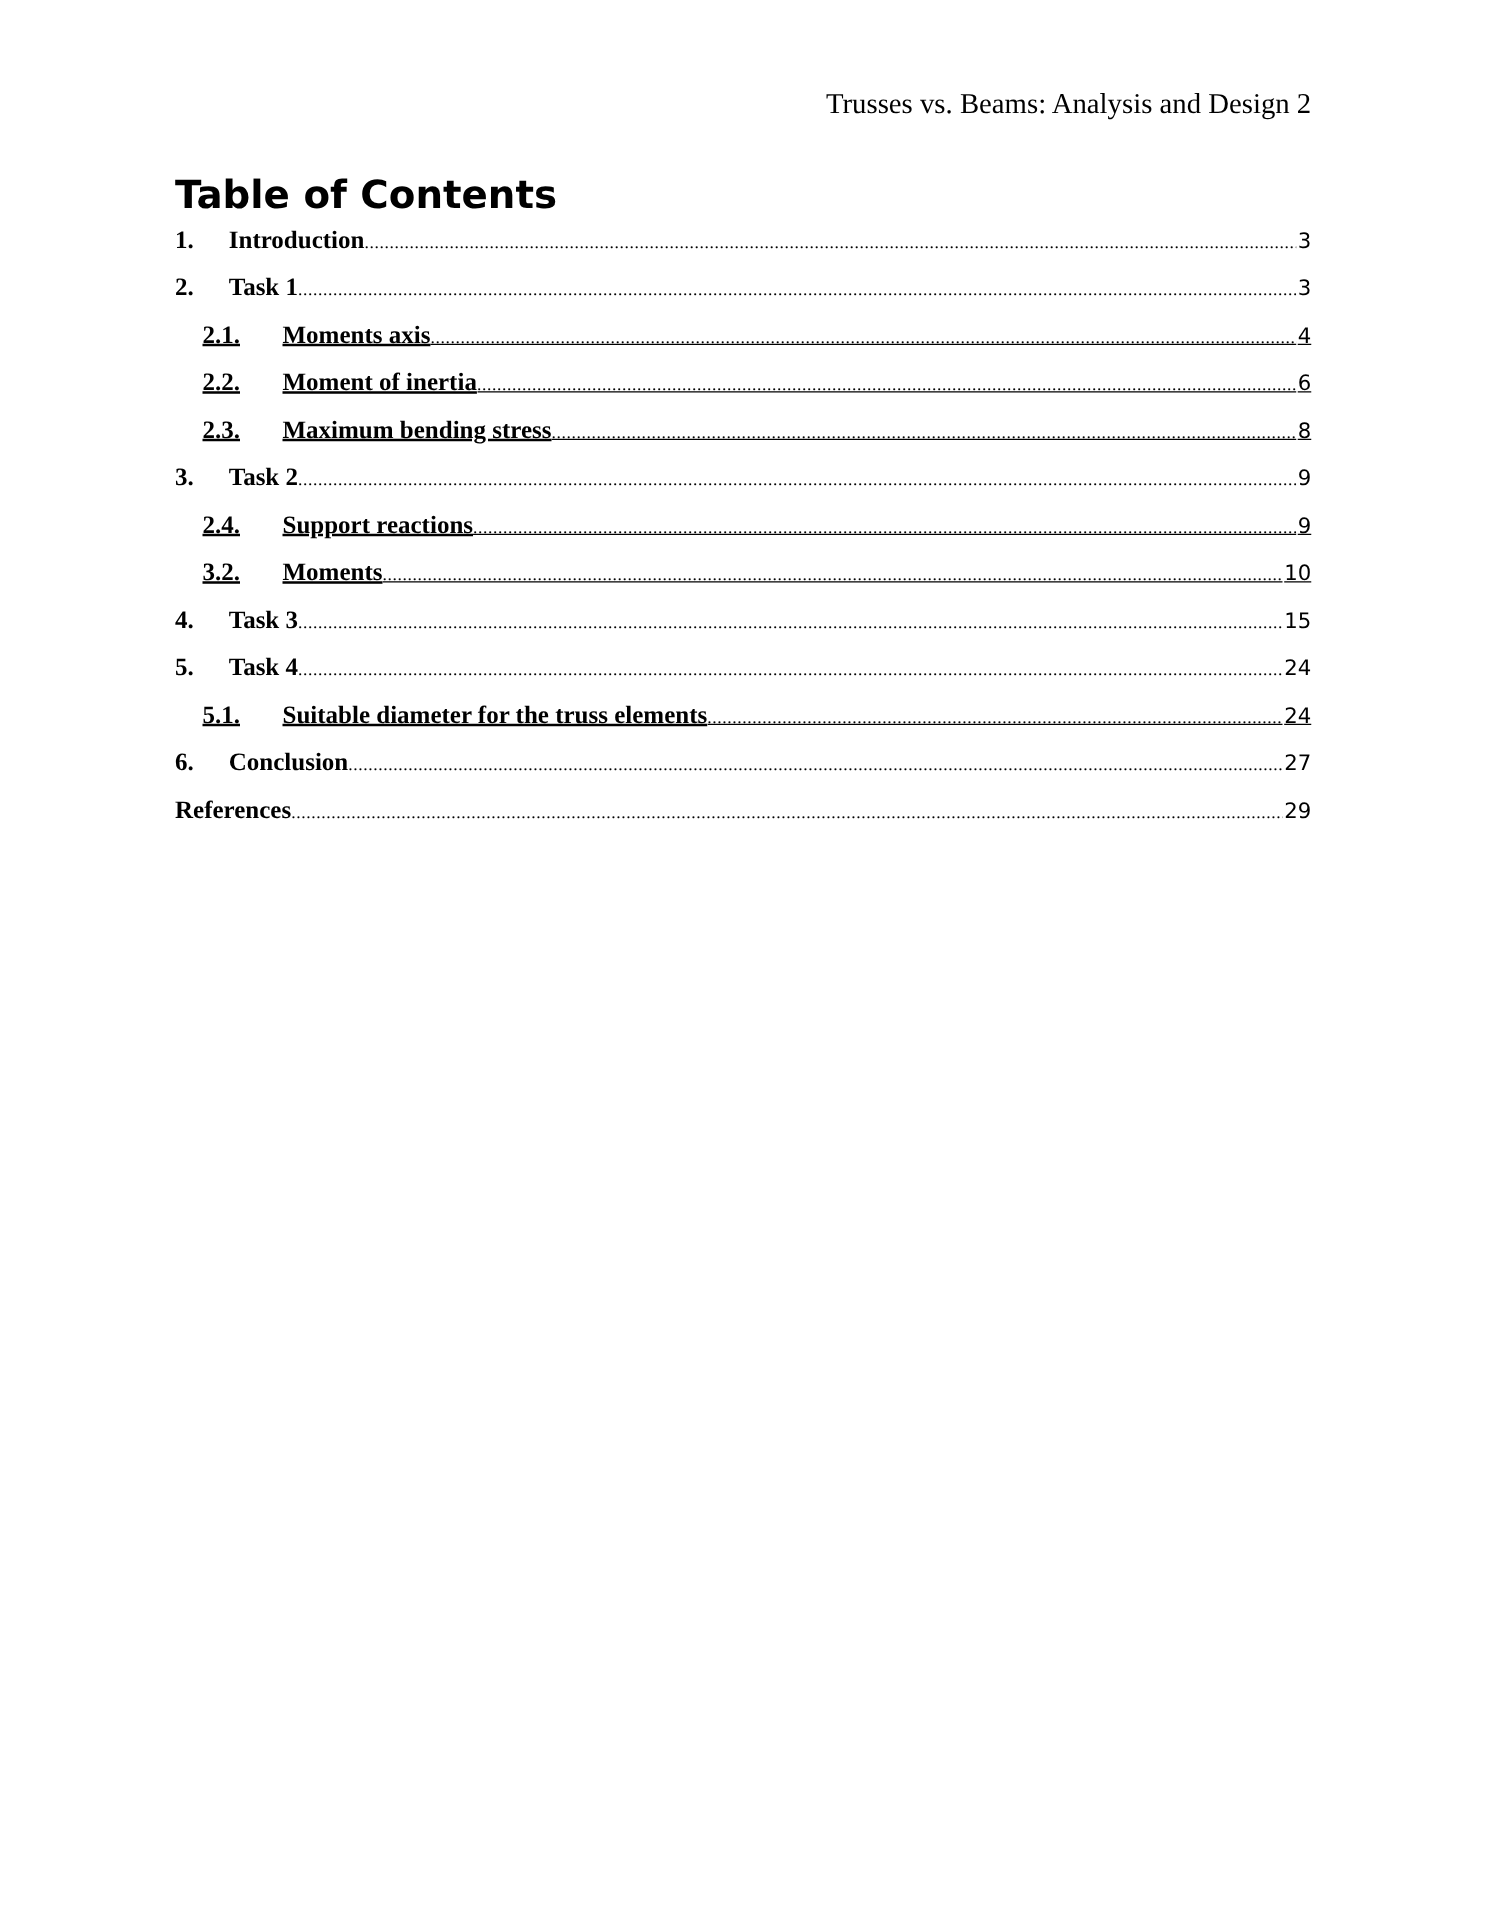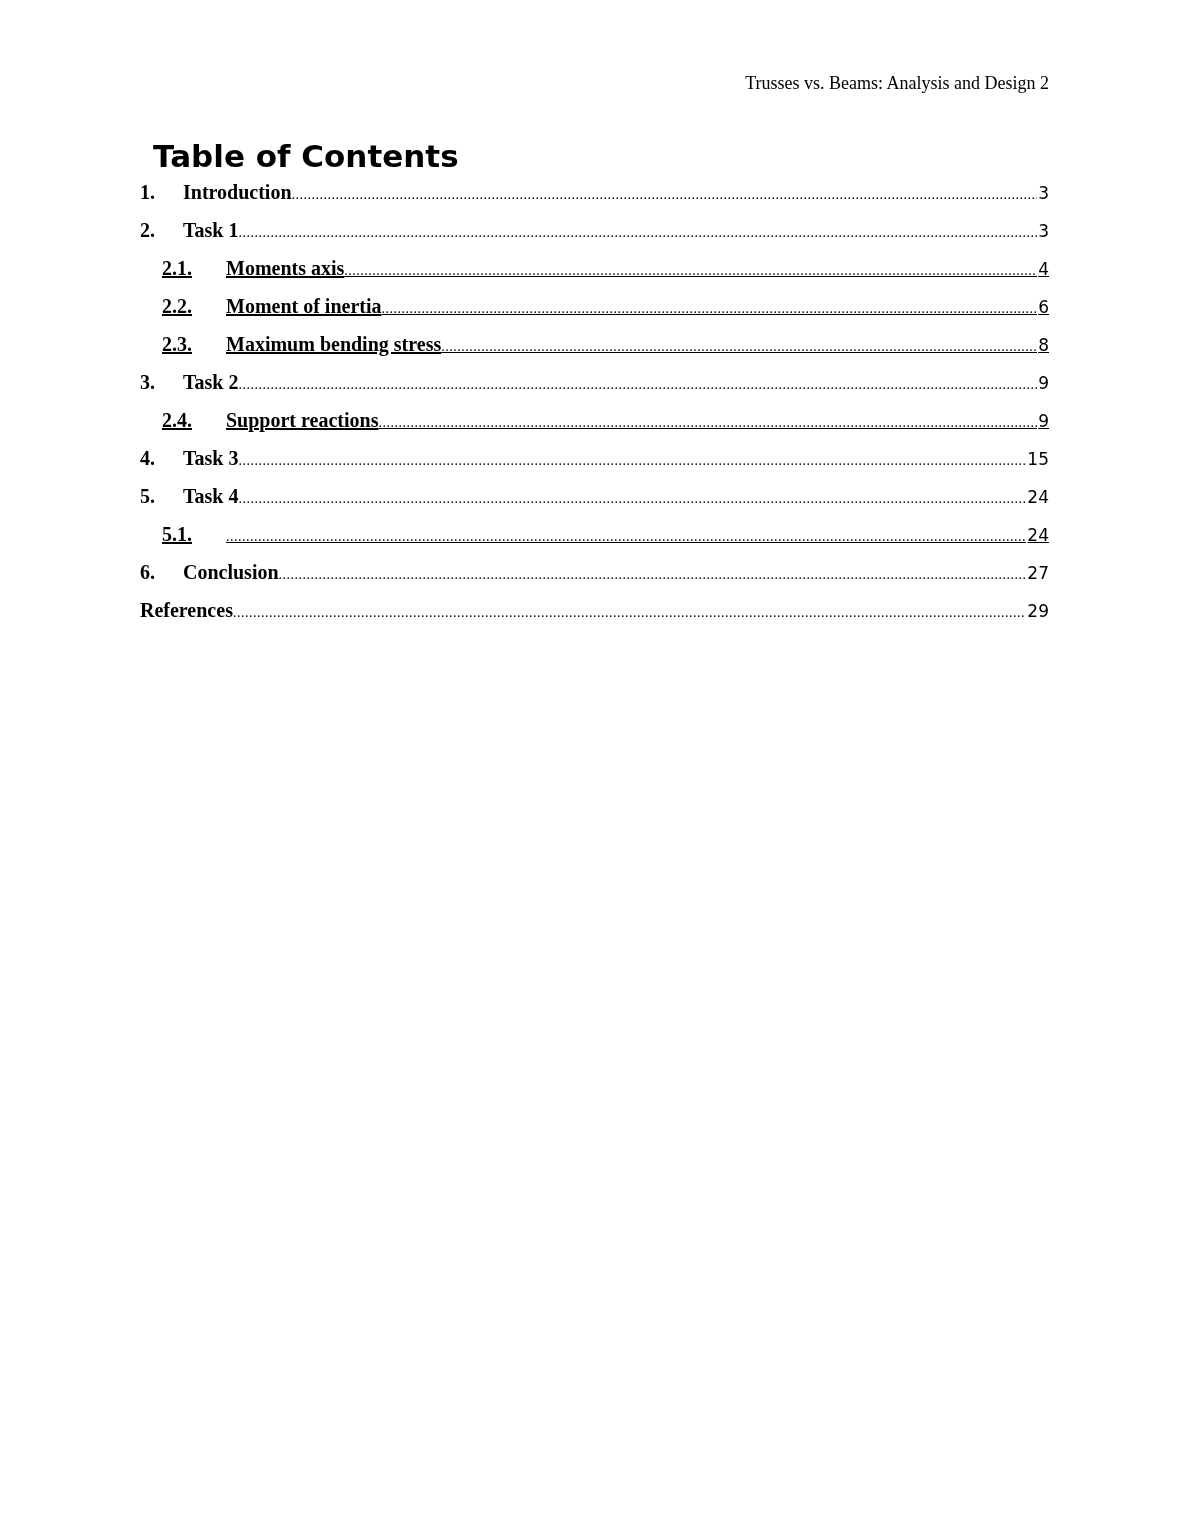--- a/index.html
+++ b/index.html
@@ -1,23 +1,23 @@
 <!DOCTYPE html>
 <html><head>
 <meta charset="utf-8">
 <style>
   html, body { margin: 0; padding: 0; background: #ffffff; }
   body { width: 1190px; height: 1540px; position: relative; overflow: hidden; color: #000; }
   .header {
     position: absolute; right: 141px; top: 68px;
-    font-family: "Liberation Serif", serif; font-size: 18px; line-height: 30px;
+    font-family: "Liberation Serif", serif; font-size: 23px; line-height: 30px;
     white-space: nowrap;
   }
   .toc-title {
-    position: absolute; left: 153px; top: 136px;
+    position: absolute; left: 140px; top: 136px;
     font-family: "DejaVu Sans", sans-serif; font-weight: bold; font-size: 31px; line-height: 40px;
     margin: 0;
   }
   .toc {
     position: absolute; left: 140px; top: 177px; width: 909px;
     list-style: none; margin: 0; padding: 0;
   }
   .toc-row {
     display: flex; align-items: baseline; height: 38px; line-height: 30px;
     font-family: "Liberation Serif", serif; font-weight: bold; font-size: 20px;
@@ -83,34 +83,41 @@
     <span class="label">Task 2</span>
     <span class="leader"></span>
     <span class="page">9</span>
   </li>
   <li class="toc-row lvl2">
     <span class="num">2.4.</span>
     <span class="label">Support reactions</span>
     <span class="leader"></span>
     <span class="page">9</span>
   </li>
+  <li class="toc-row lvl2">
+    <span class="num">3.2.</span>
+    <span class="label">Moments</span>
+    <span class="leader"></span>
+    <span class="page">10</span>
+  </li>
   <li class="toc-row lvl1">
     <span class="num">4.</span>
     <span class="label">Task 3</span>
     <span class="leader"></span>
     <span class="page">15</span>
   </li>
   <li class="toc-row lvl1">
     <span class="num">5.</span>
     <span class="label">Task 4</span>
     <span class="leader"></span>
     <span class="page">24</span>
   </li>
   <li class="toc-row lvl2">
     <span class="num">5.1.</span>
+    <span class="label">Suitable diameter for the truss elements</span>
     <span class="leader"></span>
     <span class="page">24</span>
   </li>
   <li class="toc-row lvl1">
     <span class="num">6.</span>
     <span class="label">Conclusion</span>
     <span class="leader"></span>
     <span class="page">27</span>
   </li>
   <li class="toc-row lvl0">

